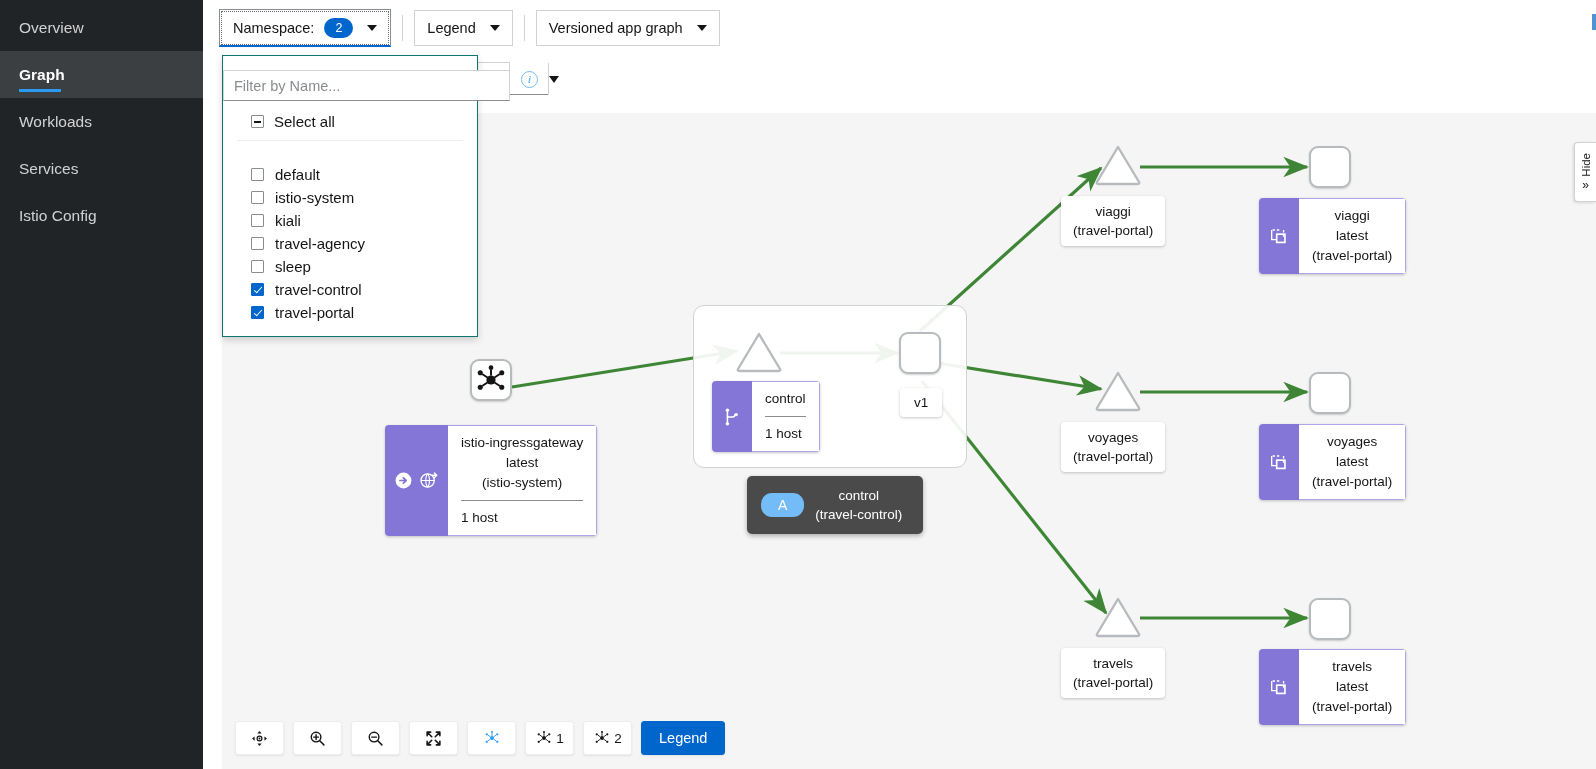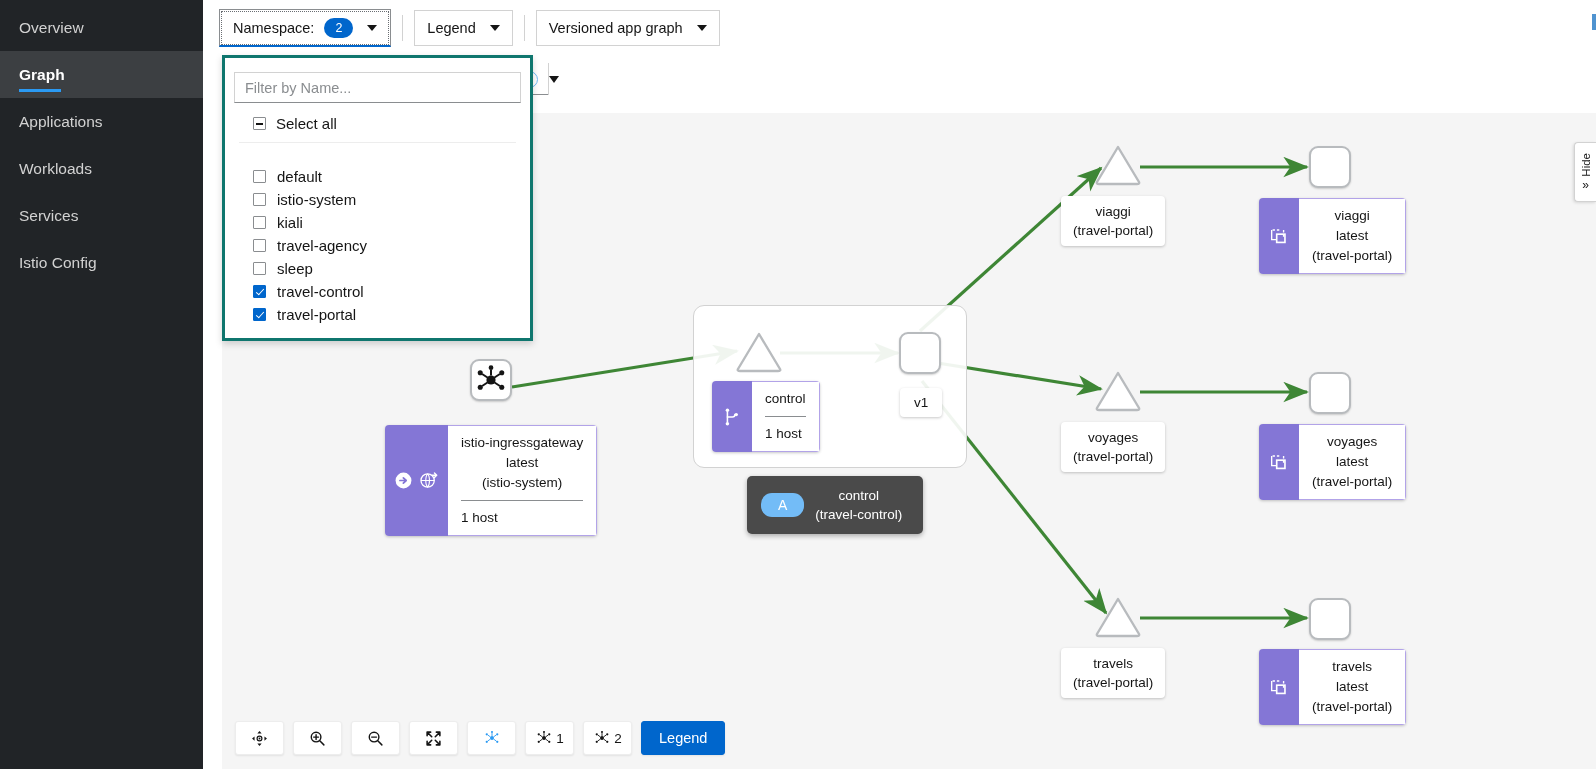--- a/index.html
+++ b/index.html
@@ -147,23 +147,23 @@
     font-style: italic;
     font-weight: bold;
     display: flex; align-items: center; justify-content: center;
     cursor: pointer;
   }
 
   
   #ns-dropdown {
     position: absolute;
     left: 19px; top: 55px;
-    width: 311px;
-    background: #fff;
-    border: 3px solid #0f766e;
+    width: 256px;
+    background: #fff;
+    border: 1px solid #0f766e;
     box-shadow: 0 3px 7px rgba(3,3,3,0.17);
     z-index: 50;
     padding: 14px 0 12px 0;
   }
   #ns-filter {
     display: block;
     width: 287px;
     margin: 0 auto 0 auto;
     height: 31px;
     border: 1px solid #d2d2d2;
@@ -390,23 +390,20 @@
 <div id="app">
 
   <nav id="sidebar">
     <div class="nav-item">
       <span>Overview</span>
     </div>
     <div class="nav-item active">
       <span>Graph</span>
     </div>
     <div class="nav-item">
-      <span>Applications</span>
-    </div>
-    <div class="nav-item">
       <span>Workloads</span>
     </div>
     <div class="nav-item">
       <span>Services</span>
     </div>
     <div class="nav-item">
       <span>Istio Config</span>
     </div>
   </nav>
 

